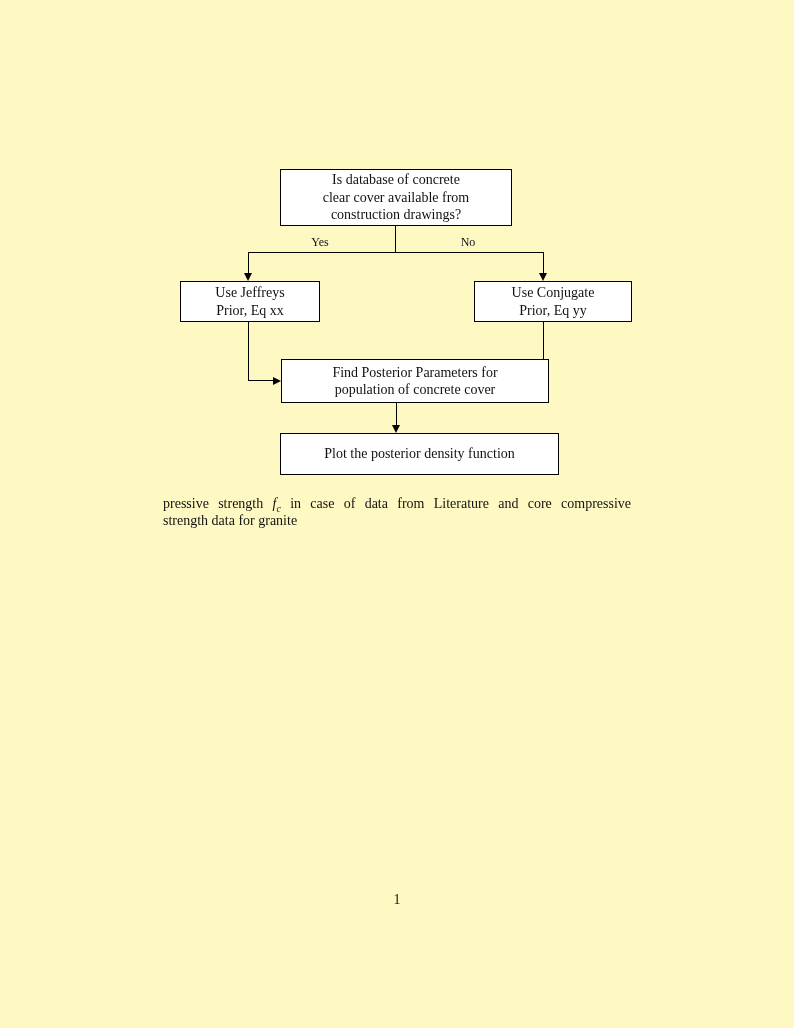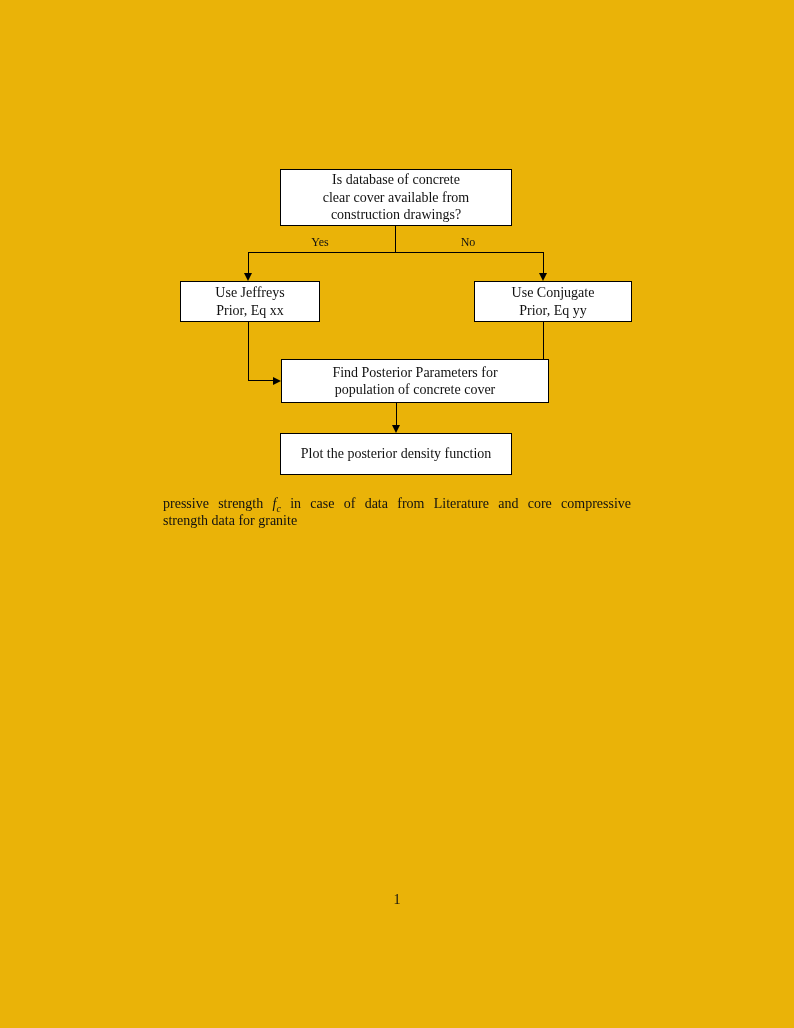--- a/index.html
+++ b/index.html
@@ -5,21 +5,21 @@
   * { margin: 0; padding: 0; box-sizing: border-box; }
   html, body { background: #ffffff; }
   body {
     width: 794px; height: 1028px;
     font-family: "Liberation Serif", "DejaVu Serif", serif;
     color: #111111;
   }
   .page {
     position: relative;
     width: 794px; height: 1028px;
-    background: #eab308;
+    background: #fef9c3;
     overflow: hidden;
   }
   
   .node {
     position: absolute;
     border: 1px solid #000000;
     background: #ffffff;
     display: flex; flex-direction: column;
     justify-content: center; align-items: center;
     font-size: 14px; line-height: 17.5px;
@@ -102,21 +102,21 @@
     <div class="ah ah-left" style="left:512px; top:377px;"></div>
 
     <div class="node" style="left:281px; top:359px; width:268px; height:44px;">
       <span>Find Posterior Parameters for</span>
       <span>population of concrete cover</span>
     </div>
 
     <div class="edge" style="left:396px; top:403px; width:1px; height:22px;"></div>
     <div class="ah ah-down" style="left:392px; top:425px;"></div>
 
-    <div class="node" style="left:280px; top:433px; width:232px; height:42px;">
+    <div class="node" style="left:280px; top:433px; width:279px; height:42px;">
       <span>Plot the posterior density function</span>
     </div>
 
   </div>
 
   <div class="caption">
     <span class="cap-line cap-just">
       <span>pressive strength</span>
       <span><i class="math-var">f</i><sub class="math-sub">c</sub></span>
       <span>in case of data from Literature and core compressive</span>

